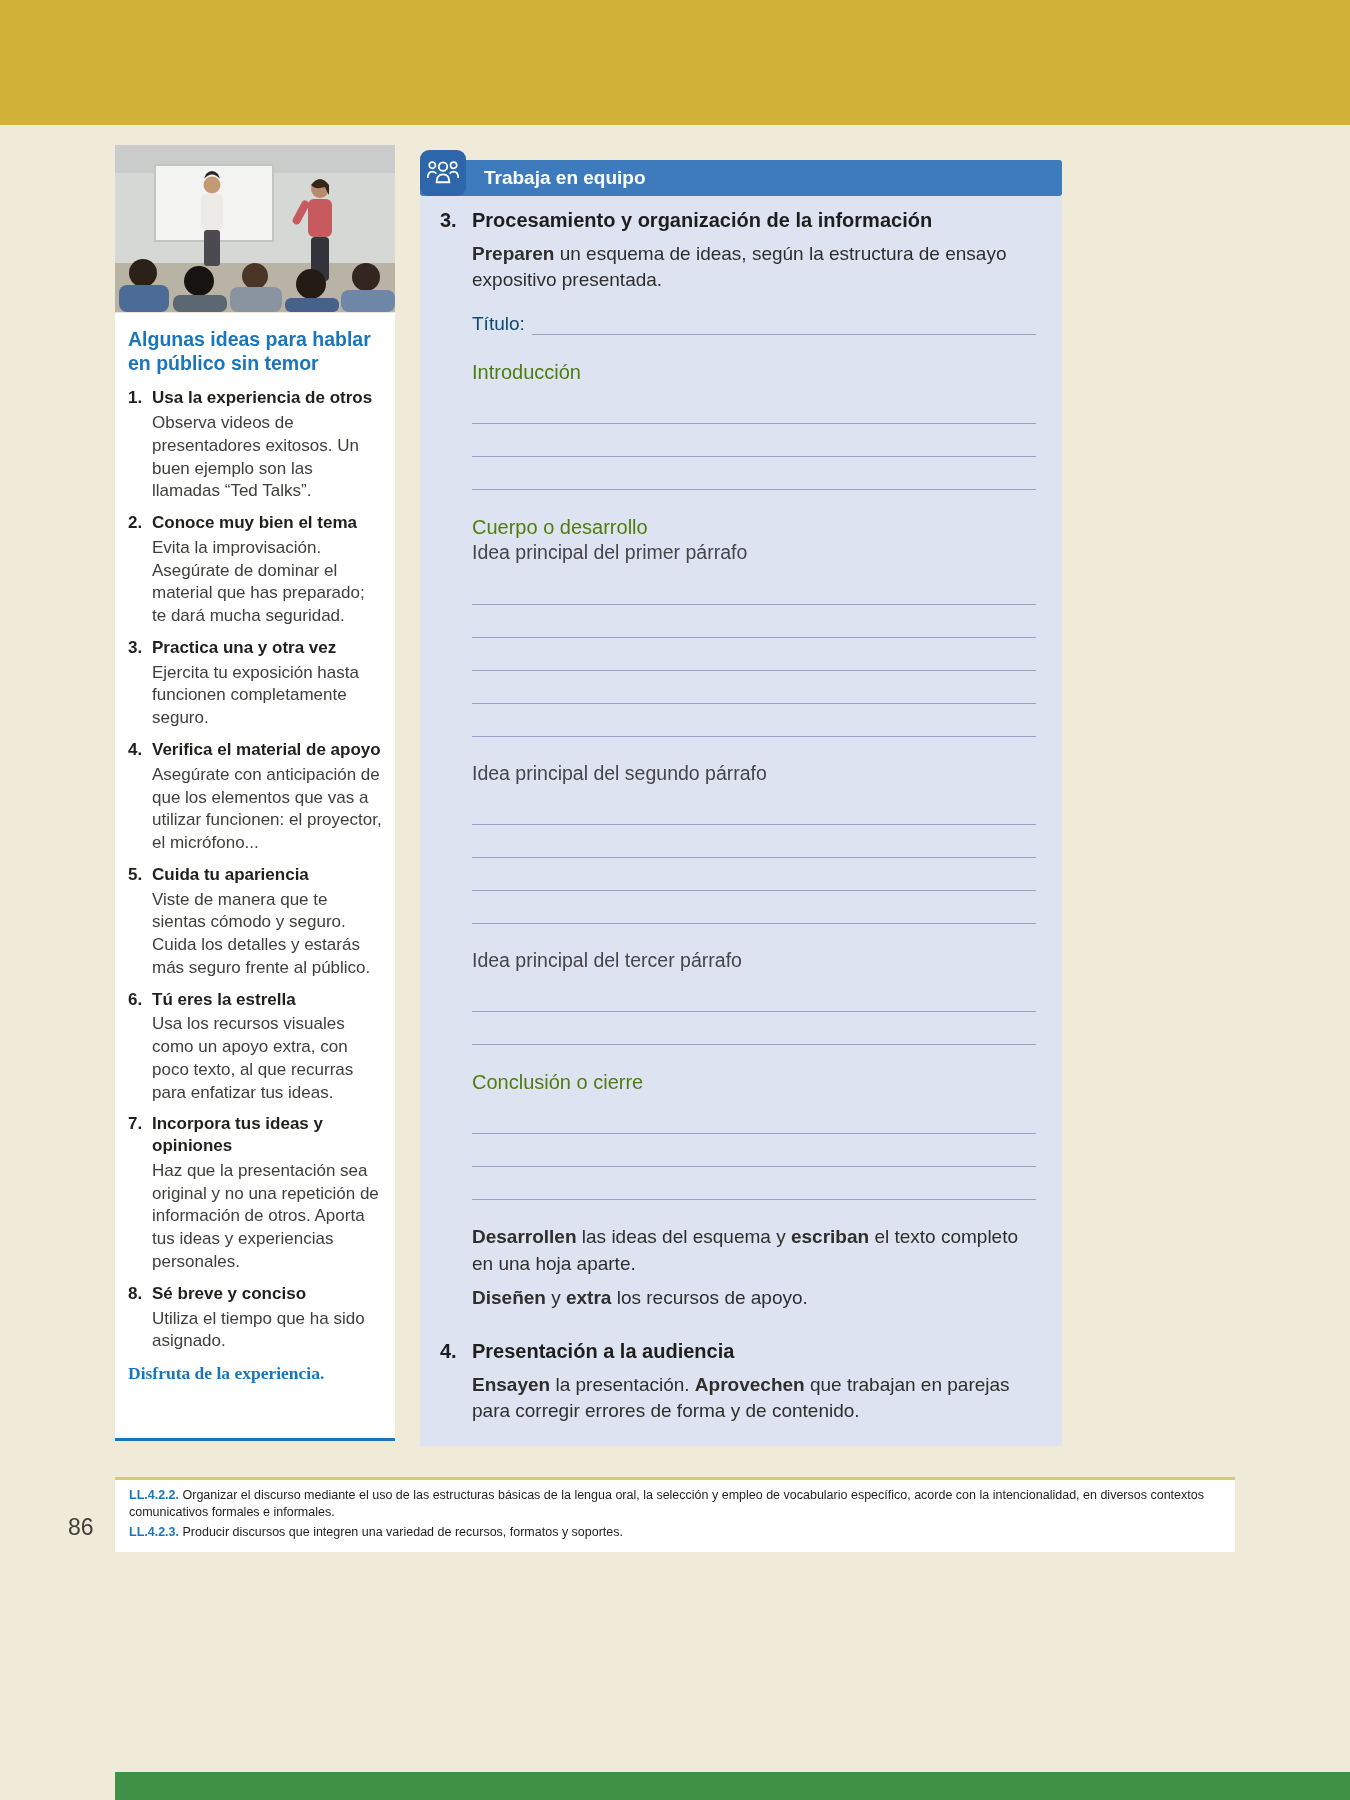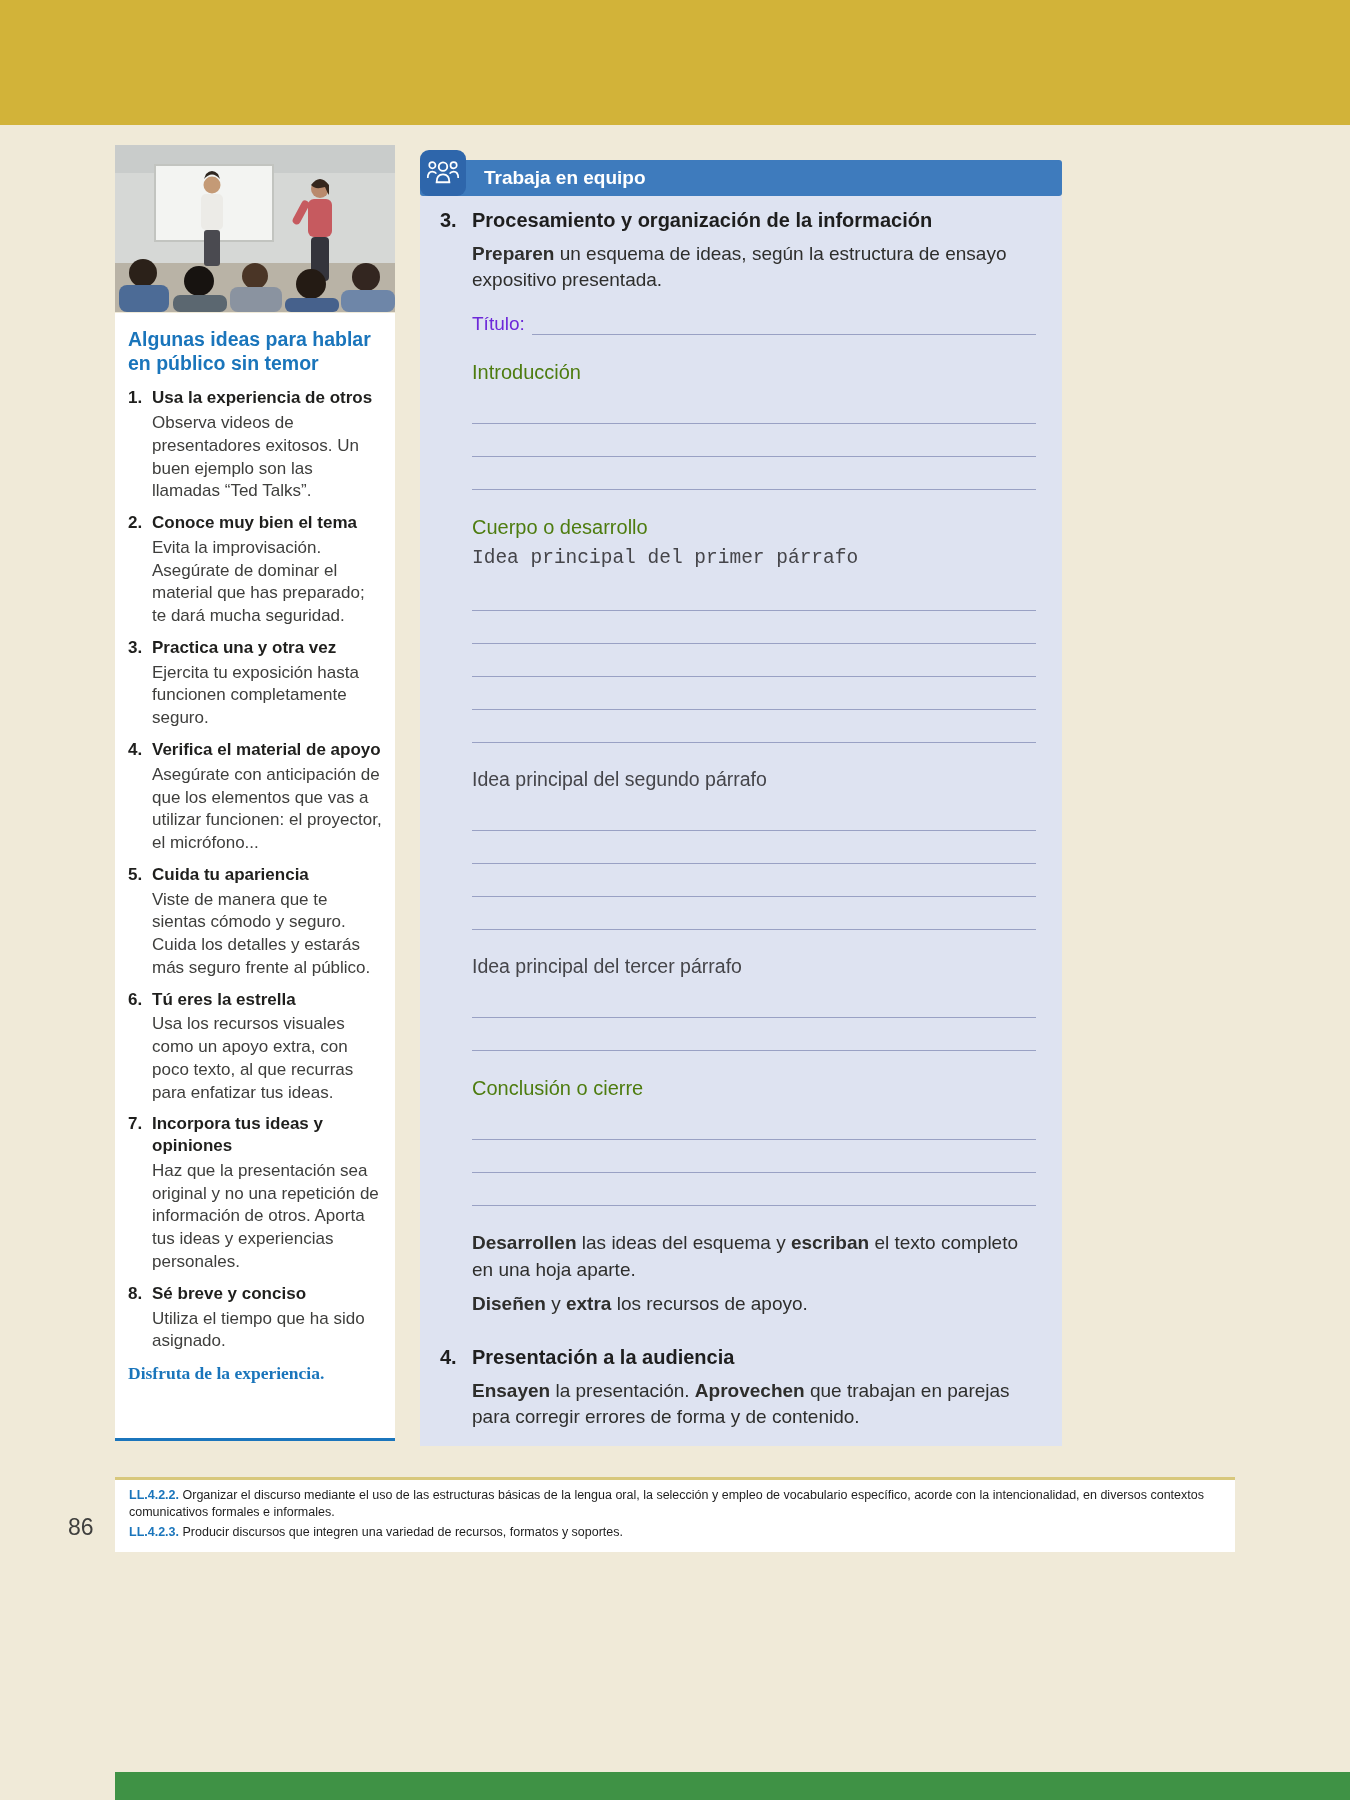--- a/index.html
+++ b/index.html
@@ -43,26 +43,26 @@
 
   .sec-head { display:flex; align-items:baseline; font-size:20px; font-weight:bold; color:#1e1e1e; line-height:1.25; }
   .sec-num { width:32px; flex:none; }
   .sec-head h3 { font-size:20px; font-weight:bold; }
   .mt-sec4 { margin-top:28px; }
 
   .para { margin:8px 0 0 32px; font-size:19px; line-height:1.38; color:#2e2e2c; }
   .mt-dev { margin-top:24px; }
   .b { font-weight:bold; }
 
-  .titulo-row { display:flex; align-items:flex-end; margin:20px 2px 0 32px; font-size:19px; color:#6d28d9; }
+  .titulo-row { display:flex; align-items:flex-end; margin:20px 2px 0 32px; font-size:19px; color:#0c4a6e; }
   .titulo-line { flex:1; margin-left:7px; height:1.05em; border-bottom:1.5px solid #99a1c4; }
 
   .label { margin:24px 0 0 32px; font-size:19.5px; color:#45454a; line-height:1.3; }
   .label.strong { color:#4d7c0f; font-size:20px; }
-  .label.tight { margin-top:6px;font-family:Liberation Mono, monospace; }
+  .label.tight { margin-top:0; }
 
   .wlines { margin:6px 2px 0 32px; }
   .wline { height:33px; border-bottom:1px solid #99a1c4; }
 
   
   .footer-box {
     position:absolute; left:115px; top:1477px; width:1120px;
     background:#ffffff; border-top:3px solid #d8c87c;
     padding:7px 20px 9px 14px; font-size:12.5px; line-height:1.38; color:#1e1e1e;
   }

